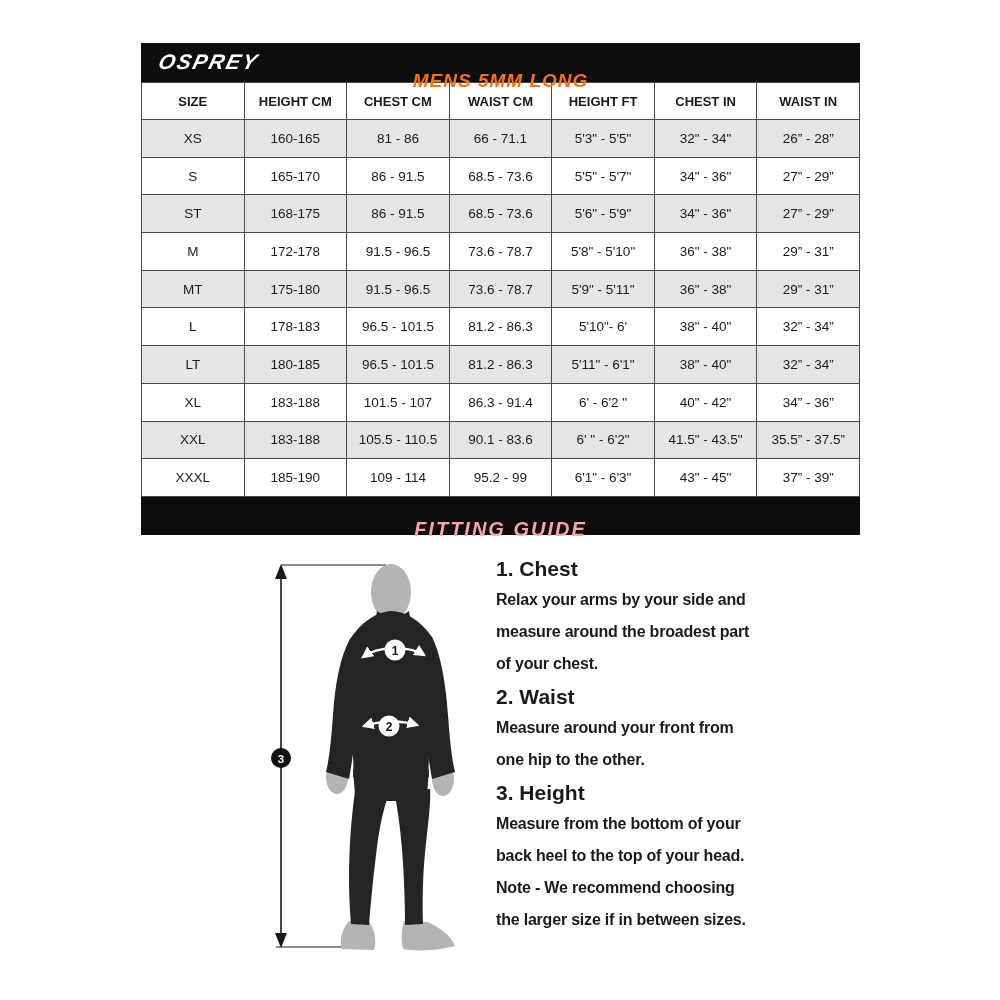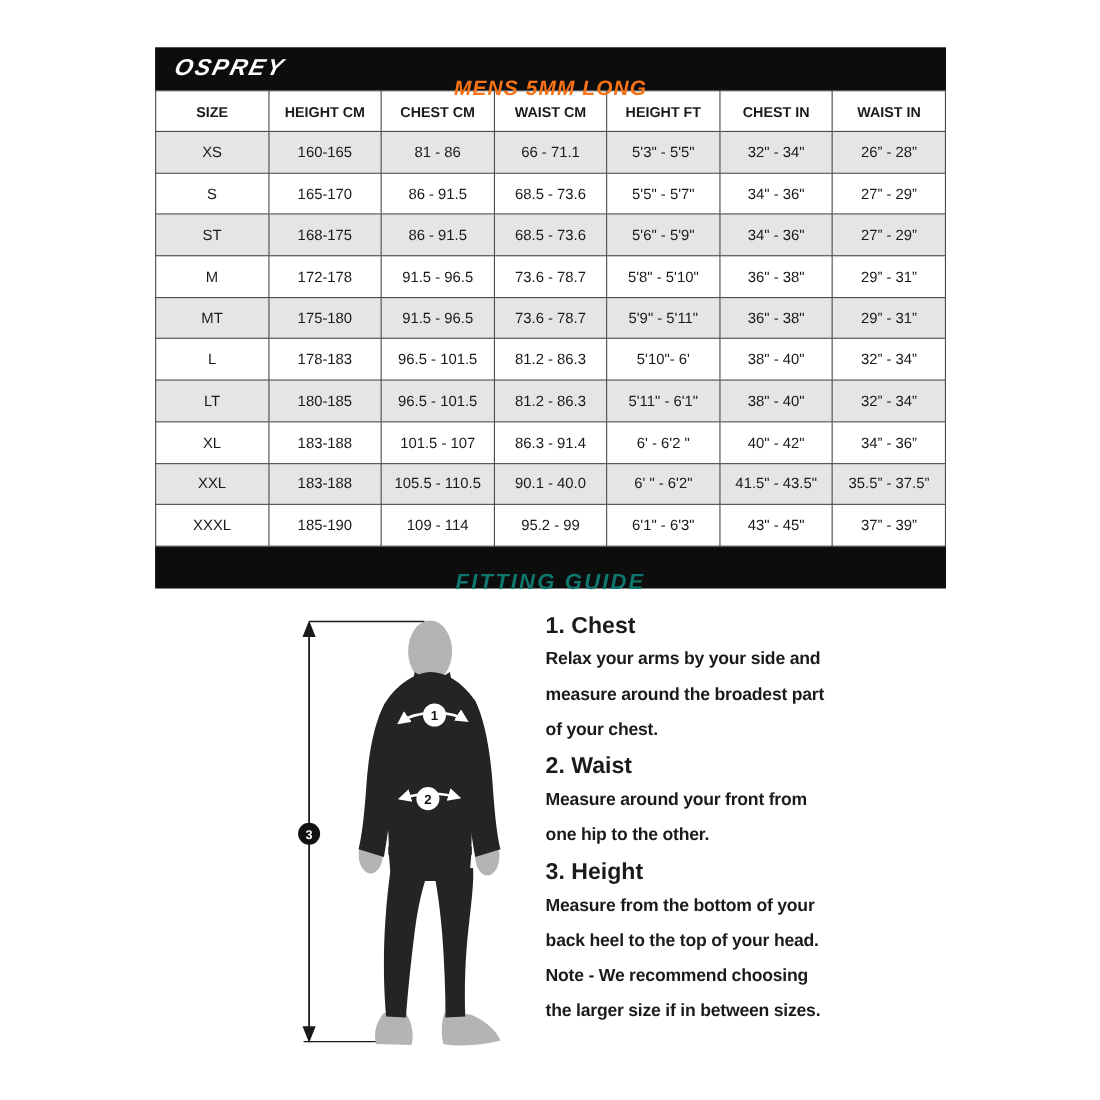--- a/index.html
+++ b/index.html
@@ -23,21 +23,21 @@
   .size-table th,.size-table td{
     border:1px solid #4a4a4a;text-align:center;vertical-align:middle;padding:0;
   }
   .size-table th{height:36px;font-size:13px;font-weight:bold;background:#fff;}
   .size-table td{height:36.7px;font-size:13.5px;background:#fff;}
   .size-table tr.shaded td{background:#e5e5e5;margin-top:20px;}
   .fitting-bar{
     height:38px;background:#0d0d0d;display:flex;align-items:center;justify-content:center;
   }
   .fitting-bar span{
-    color:#0f766e;font-weight:bold;font-style:italic;font-size:20px;letter-spacing:2px;margin-top:28px;
+    color:#fca5a5;font-weight:bold;font-style:italic;font-size:20px;letter-spacing:2px;margin-top:28px;
   }
   .guide-figure{position:absolute;left:250px;top:545px;}
   .guide-text{position:absolute;left:496px;top:552px;width:300px;}
   .guide-heading{font-size:21px;font-weight:bold;line-height:30px;margin-top:2px;}
   .guide-line{font-size:16px;font-weight:bold;line-height:32px;letter-spacing:-0.2px;}
   .guide-note{margin-top:0;}
 </style>
 </head>
 <body>
 
@@ -129,21 +129,21 @@
           <td>101.5 - 107</td>
           <td>86.3 - 91.4</td>
           <td>6' - 6'2 "</td>
           <td>40" - 42"</td>
           <td>34” - 36”</td>
         </tr>
         <tr class="shaded">
           <td>XXL</td>
           <td>183-188</td>
           <td>105.5 - 110.5</td>
-          <td>90.1 - 40.0</td>
+          <td>90.1 - 83.6</td>
           <td>6' " - 6'2"</td>
           <td>41.5" - 43.5"</td>
           <td>35.5” - 37.5”</td>
         </tr>
         <tr>
           <td>XXXL</td>
           <td>185-190</td>
           <td>109 - 114</td>
           <td>95.2 - 99</td>
           <td>6'1" - 6'3"</td>

